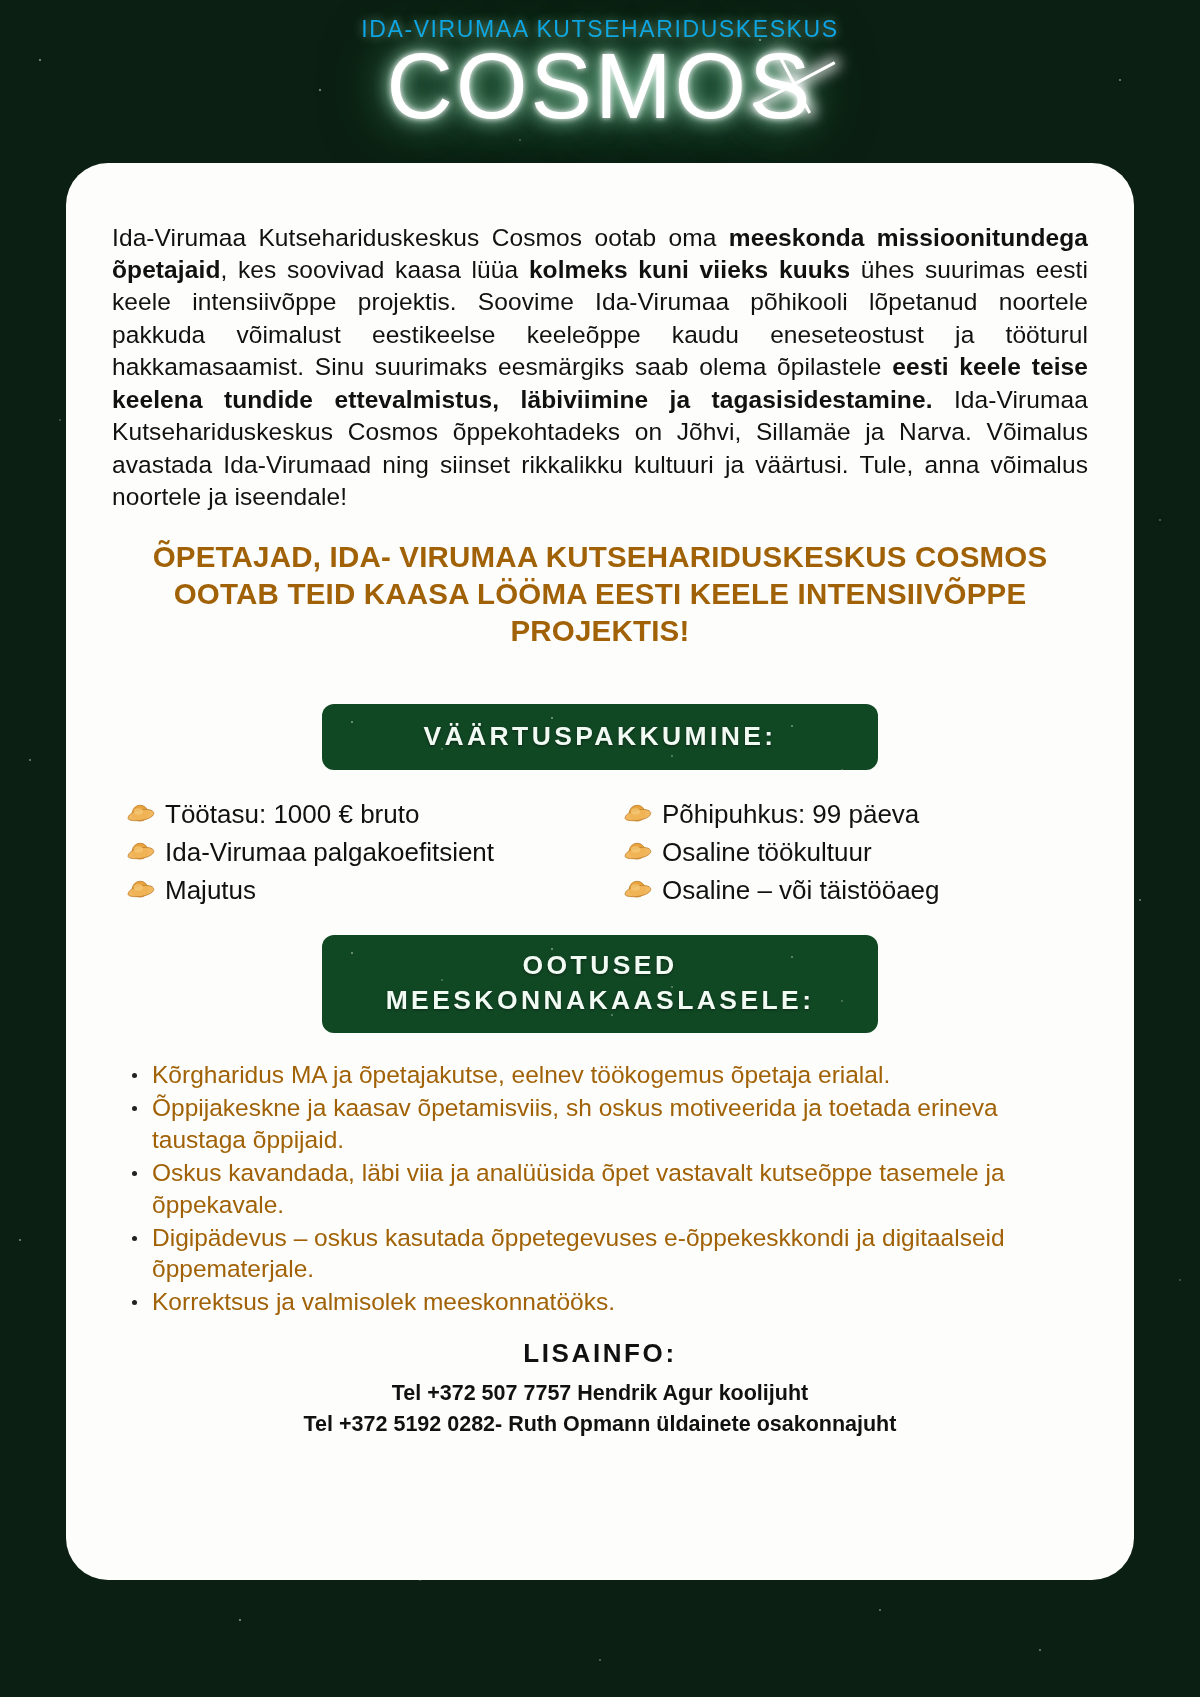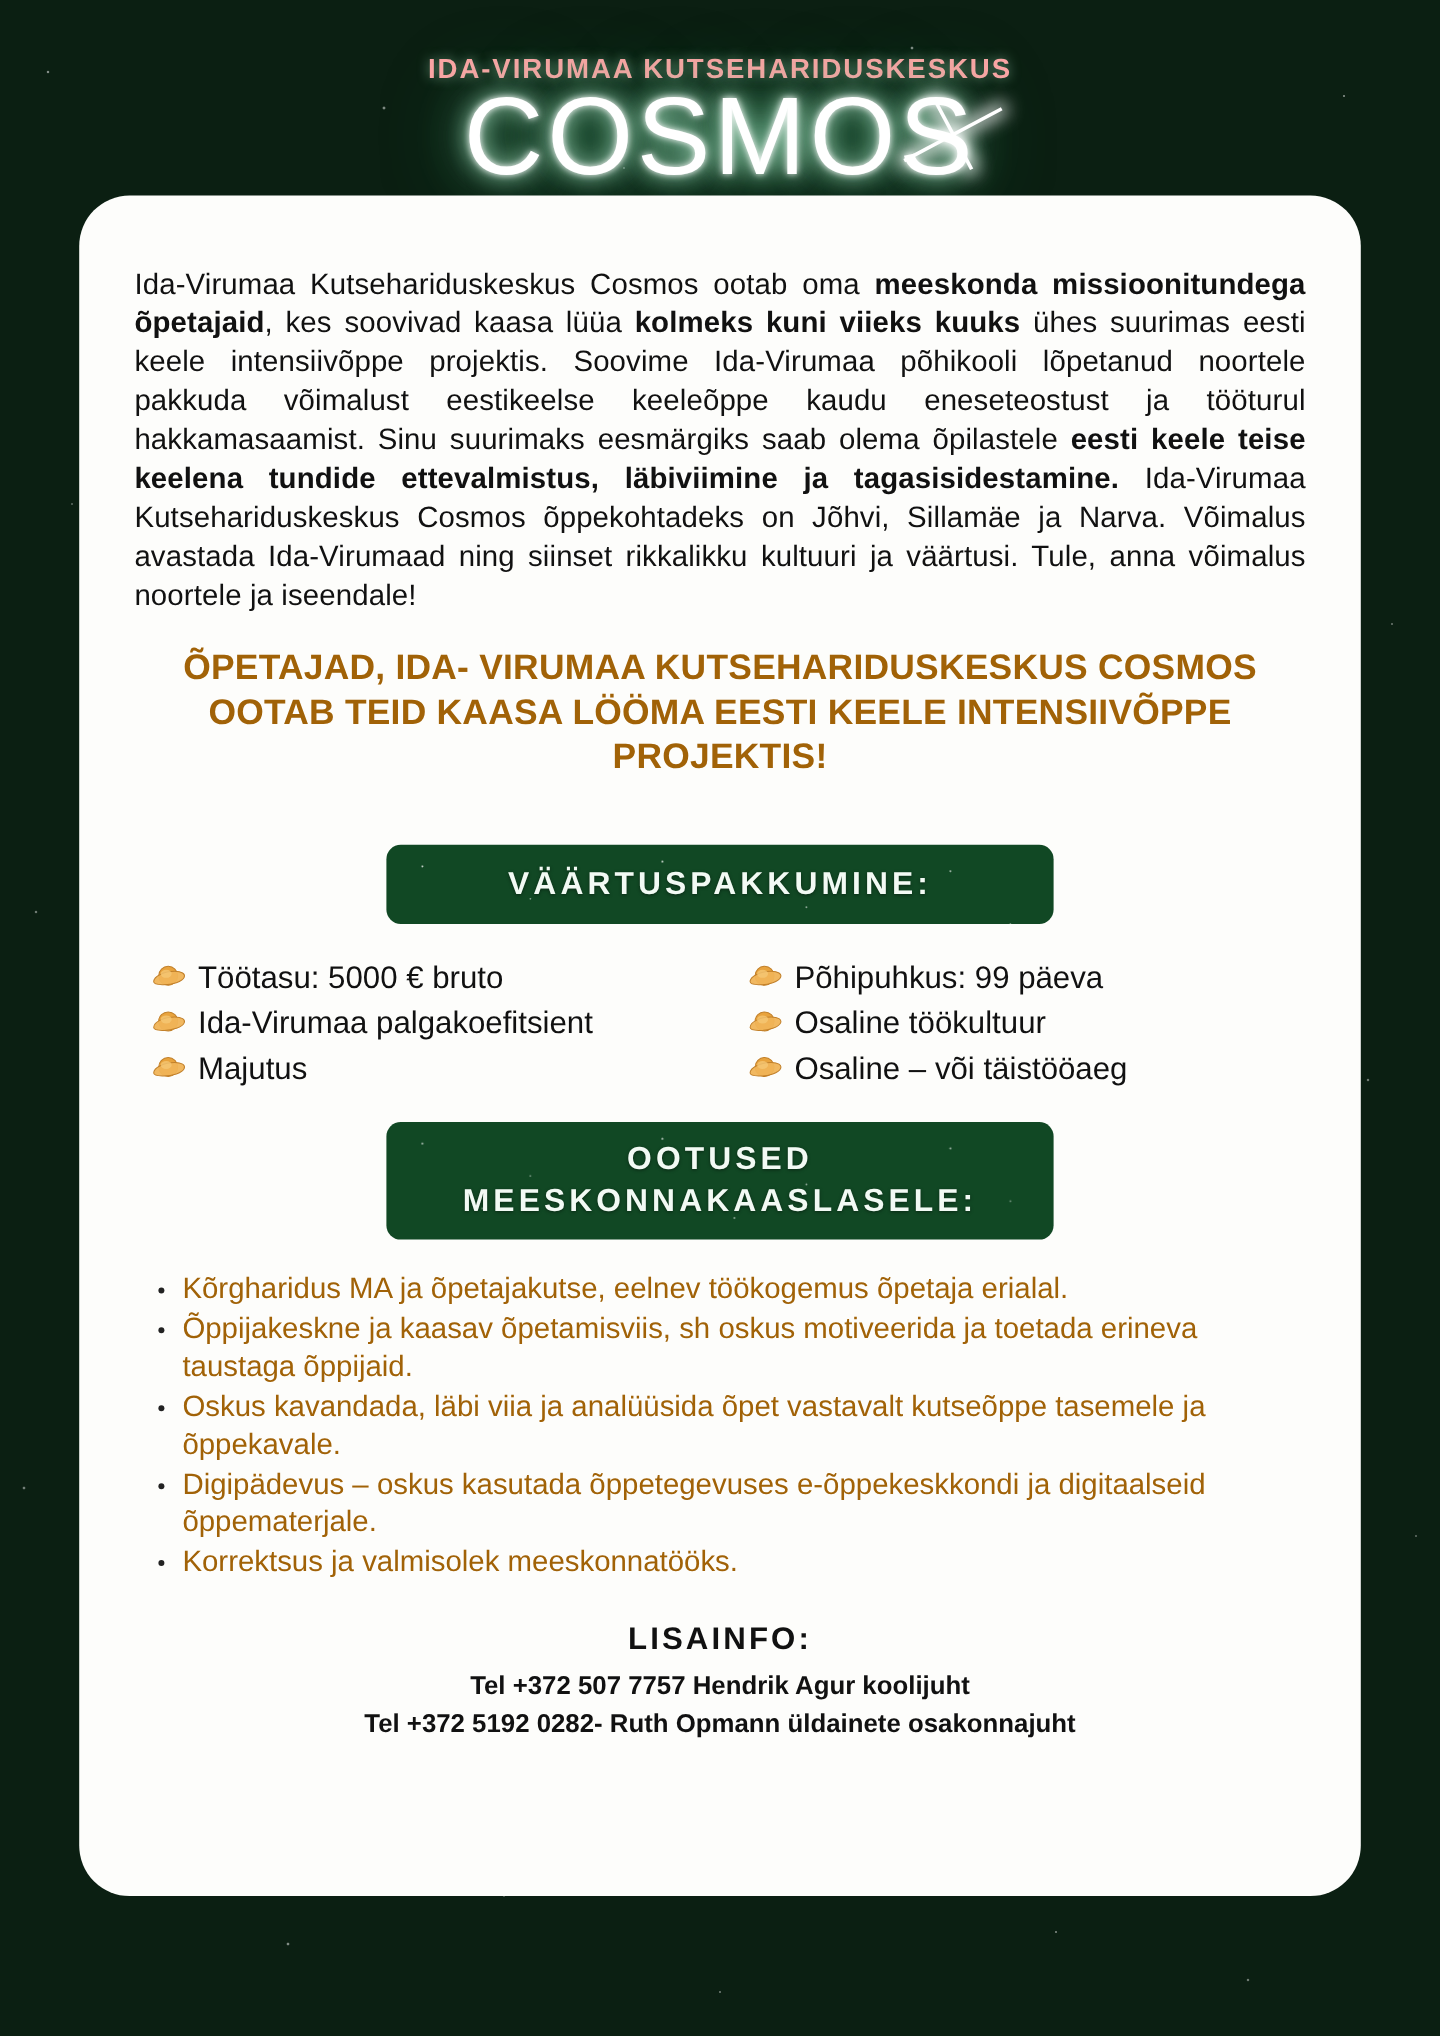--- a/index.html
+++ b/index.html
@@ -56,25 +56,25 @@
 
   
   .header {
     position: absolute;
     top: 0; left: 0; right: 0;
     height: 160px;
     z-index: 3;
     text-align: center;
   }
   .brand-sub {
-    margin-top: 44px;
+    margin-top: 16px;
     font-size: 23px;
     letter-spacing: 1.6px;
-    color: #fca5a5;
-    font-weight: 700;
+    color: #0ea5e9;
+    font-weight: 400;
     text-shadow: 0 0 10px rgba(190,255,215,0.55);
   }
   .brand-wrap {
     position: relative;
     display: inline-block;
     margin-top: -2px;
   }
   .brand-main {
     font-size: 92px;
     line-height: 0.98;
@@ -233,21 +233,21 @@
     position: absolute;
     left: 4px;
     top: 14px;
     width: 5px;
     height: 5px;
     border-radius: 50%;
     background: #222222;
   }
 
   .lisainfo {
-    margin-top: 32px;
+    margin-top: 20px;
     text-align: center;
     font-size: 26px;
     font-weight: 700;
     letter-spacing: 2.6px;
     color: #111111;
   }
   .contact {
     text-align: center;
     font-size: 21.5px;
     font-weight: 700;
@@ -281,21 +281,21 @@
 
     <div class="benefits">
         <div class="benefit">
           <span class="planet-icon"><svg viewBox="0 0 36 26" width="30" height="22">
               <ellipse cx="17" cy="12" rx="9.5" ry="9.5" fill="#e8a33d"></ellipse>
               <ellipse cx="17" cy="12" rx="9.5" ry="9.5" fill="none" stroke="#c2802a" stroke-width="1"></ellipse>
               <path d="M2.5 18 C2.5 12.5, 13 7.5, 23.5 7.5 C30.5 7.5, 34.5 10, 33 13.5 C31.5 17.5, 21 21.5, 11 21 C5.5 20.7, 2.5 19.8, 2.5 18 Z" fill="#f0b457" opacity="0.95"></path>
               <path d="M2.5 18 C2.5 12.5, 13 7.5, 23.5 7.5 C30.5 7.5, 34.5 10, 33 13.5 C31.5 17.5, 21 21.5, 11 21 C5.5 20.7, 2.5 19.8, 2.5 18 Z" fill="none" stroke="#c2802a" stroke-width="1"></path>
               <ellipse cx="15" cy="10" rx="5.5" ry="4" fill="#f5c877" opacity="0.75"></ellipse>
             </svg></span>
-          <span>Töötasu: 5000 € bruto</span>
+          <span>Töötasu: 1000 € bruto</span>
         </div>
         <div class="benefit">
           <span class="planet-icon"><svg viewBox="0 0 36 26" width="30" height="22">
               <ellipse cx="17" cy="12" rx="9.5" ry="9.5" fill="#e8a33d"></ellipse>
               <ellipse cx="17" cy="12" rx="9.5" ry="9.5" fill="none" stroke="#c2802a" stroke-width="1"></ellipse>
               <path d="M2.5 18 C2.5 12.5, 13 7.5, 23.5 7.5 C30.5 7.5, 34.5 10, 33 13.5 C31.5 17.5, 21 21.5, 11 21 C5.5 20.7, 2.5 19.8, 2.5 18 Z" fill="#f0b457" opacity="0.95"></path>
               <path d="M2.5 18 C2.5 12.5, 13 7.5, 23.5 7.5 C30.5 7.5, 34.5 10, 33 13.5 C31.5 17.5, 21 21.5, 11 21 C5.5 20.7, 2.5 19.8, 2.5 18 Z" fill="none" stroke="#c2802a" stroke-width="1"></path>
               <ellipse cx="15" cy="10" rx="5.5" ry="4" fill="#f5c877" opacity="0.75"></ellipse>
             </svg></span>
           <span>Põhipuhkus: 99 päeva</span>

